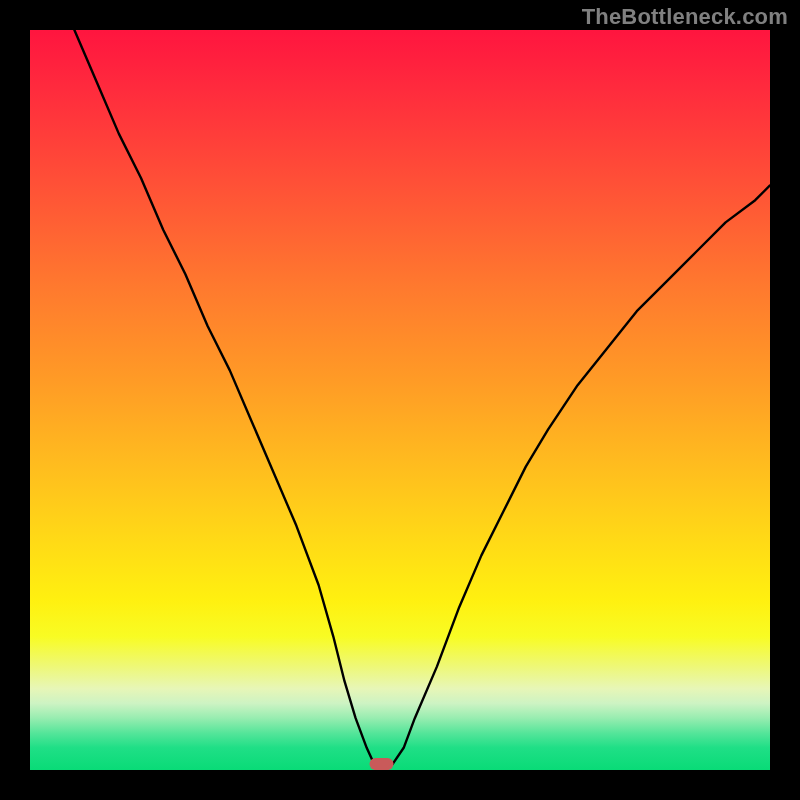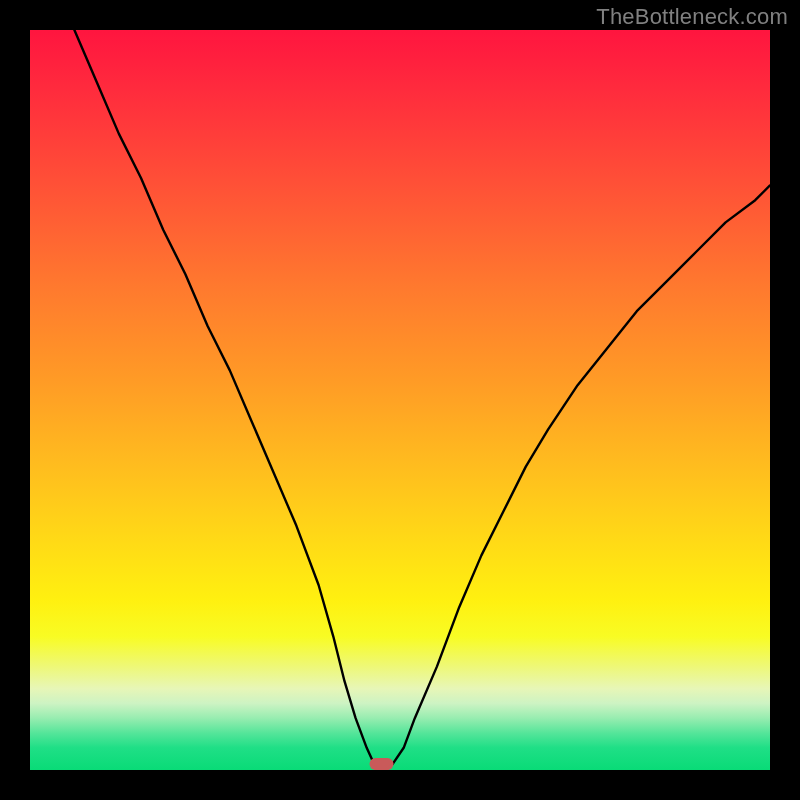--- a/index.html
+++ b/index.html
@@ -51,21 +51,21 @@
     top: 0;
     width: 740px;
     height: 740px;
   }
   .watermark {
     position: absolute;
     top: 4px;
     right: 12px;
     color: #808080;
     font-size: 22px;
-    font-weight: 400;
+    font-weight: 700;
     letter-spacing: 0.2px;
   }
 </style>
 </head>
 <body>
 
 <div class="frame">
 
   <div class="plot-area">
     <svg class="plot-svg" viewBox="0 0 740 740" preserveAspectRatio="none">

